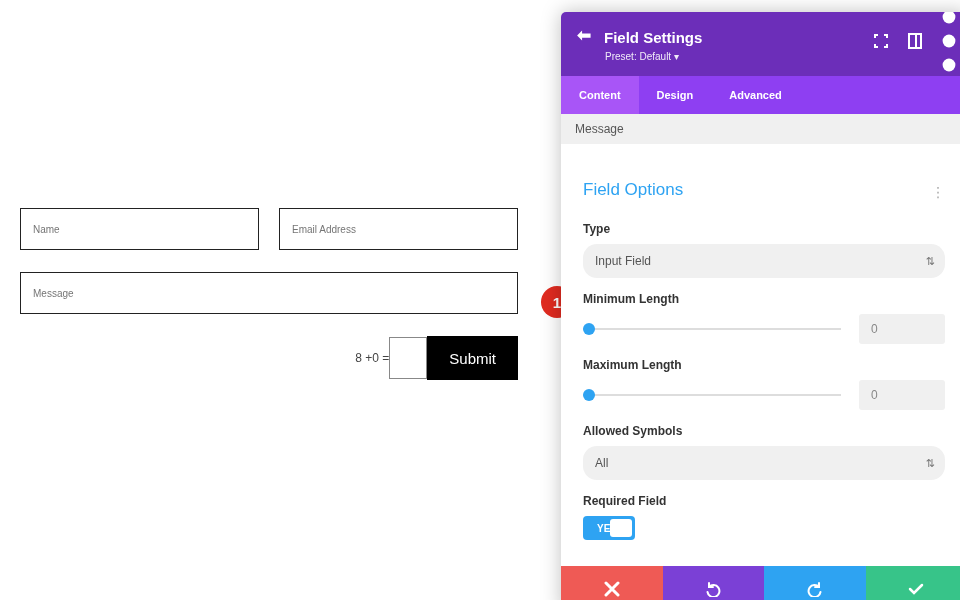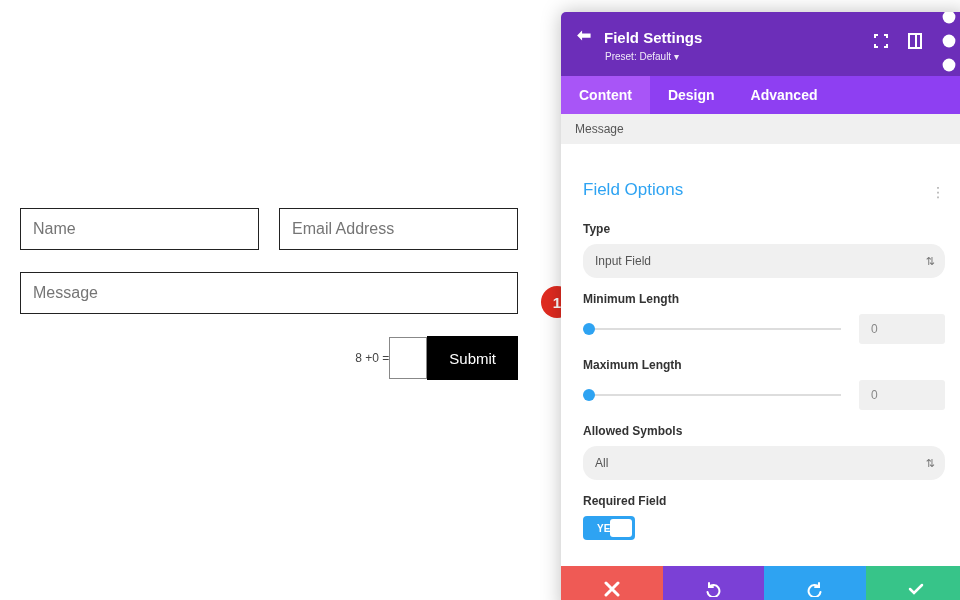--- a/index.html
+++ b/index.html
@@ -17,21 +17,21 @@
       position: absolute;
       left: 20px; top: 208px;
       width: 498px;
     }
     .row { display: flex; gap: 20px; margin-bottom: 22px; }
     .field-input {
       flex: 1;
       height: 42px;
       border: 1px solid #222;
       padding: 0 12px;
-      font-size: 16px;
+      font-size: 10px;
     }
     .field-input.msg { height: 42px; }
     .captcha-row {
       display: flex; justify-content: flex-end; align-items: center;
       margin-top: 10px;
     }
     .captcha-label { font-size: 12px; color: #444; }
     .captcha-box { width: 38px; height: 42px; border: 1px solid #888; }
     .submit-btn {
       background: #000; color: #fff; border: none;
@@ -77,21 +77,21 @@
     }
     .header-icon { cursor: pointer; width: 16px; height: 16px; display:flex; align-items:center; justify-content:center; }
     .header-icon svg { fill: #fff; }
 
     .tabs {
       background: #8e3ff2; color: #fff;
       display: flex; height: 38px; align-items: stretch;
     }
     .tab {
       padding: 0 18px; display: flex; align-items: center;
-      font-size: 14px; font-weight: 600; cursor: pointer;
+      font-size: 11px; font-weight: 600; cursor: pointer;
     }
     .tab.active { background: #a855f7; }
 
     .panel-body {
       flex: 1; background: #fff; overflow-y: hidden;
       position: relative;
     }
     .vscroll {
       position:absolute; right:0; top:50px; width:6px; height:190px;
       background:#4a4a4a;

